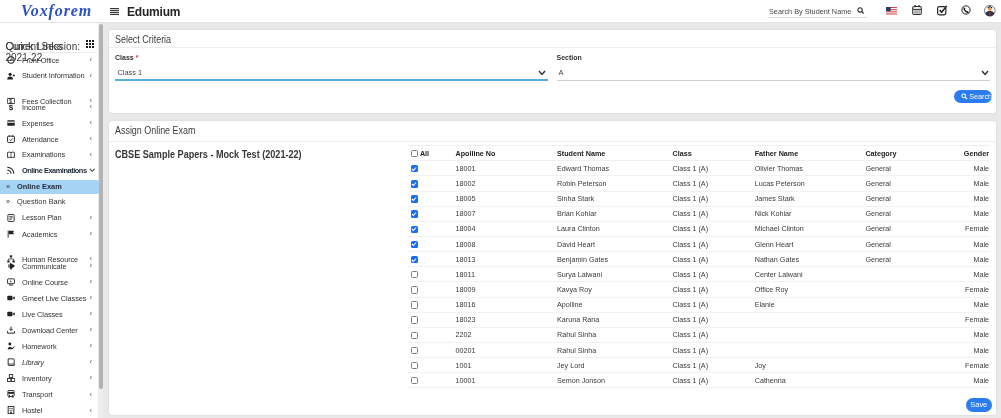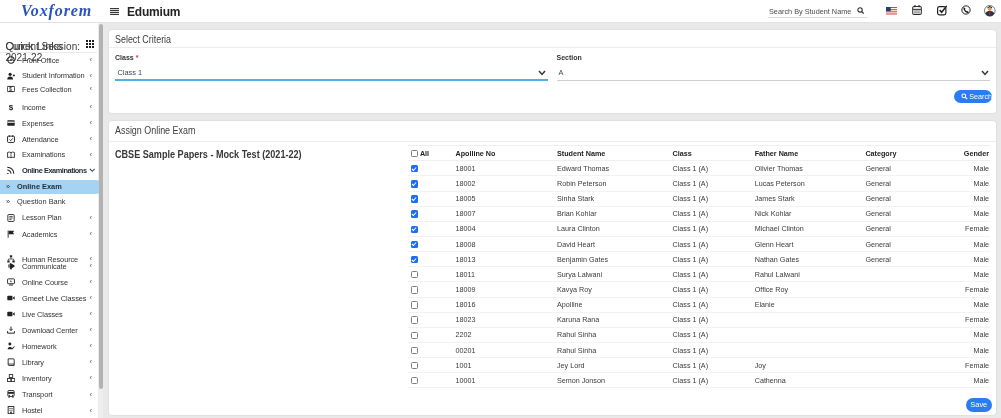--- a/index.html
+++ b/index.html
@@ -153,21 +153,21 @@
       <div class="mi" style="top:44.50000000000001px;">
         <svg class="ic" viewBox="0 0 14 14">
           <circle cx="5.5" cy="4" r="2.8" fill="#222"></circle>
           <path d="M0.5 13 a5 5 0 0 1 10 0 z" fill="#222"></path>
           <rect x="10.2" y="5.2" width="3.6" height="1.6" fill="#222"></rect>
           <rect x="11.2" y="4.2" width="1.6" height="3.6" fill="#222"></rect>
         </svg>
         <span class="tx" style="">Student Information</span>
         <span class="ch">‹</span>
       </div>
-      <div class="mi" style="top:58px;">
+      <div class="mi" style="top:70px;">
         <svg class="ic" viewBox="0 0 14 14">
           <rect x="0.5" y="2.5" width="13" height="9" rx="1.5" fill="none" stroke="#222" stroke-width="1.7"></rect>
           <text x="4" y="10" font-size="8" font-weight="bold" fill="#222">$</text>
         </svg>
         <span class="tx" style="">Fees Collection</span>
         <span class="ch">‹</span>
       </div>
       <div class="mi" style="top:76.1px;">
         <svg class="ic" viewBox="0 0 14 14">
           <text x="3" y="12.5" font-size="14" font-weight="bold" fill="#222">$</text>
@@ -283,21 +283,21 @@
         <span class="ch">‹</span>
       </div>
       <div class="mi" style="top:315px;">
         <svg class="ic" viewBox="0 0 14 14">
           <circle cx="5" cy="3.4" r="2.6" fill="#222"></circle>
           <path d="M1 12.5 a4.2 4.2 0 0 1 8 -1.5 l3.5-3.5 1 1 -3.8 4 z" fill="#222"></path>
         </svg>
         <span class="tx">Homework</span>
         <span class="ch">‹</span>
       </div>
-      <div class="mi" style="top:331.05000000000007px;">
+      <div class="mi" style="top:331.05000000000007px;font-style:italic;">
         <svg class="ic" viewBox="0 0 14 14">
           <path d="M2 1.5 H11 a1.6 1.6 0 0 1 1.6 1.6 V13 H3.6 A1.6 1.6 0 0 1 2 11.4 Z" fill="none" stroke="#222" stroke-width="1.6"></path>
           <line x1="2" y1="10.6" x2="12.6" y2="10.6" stroke="#222" stroke-width="1.4"></line>
         </svg>
         <span class="tx">Library</span>
         <span class="ch">‹</span>
       </div>
       <div class="mi" style="top:347.1px;">
         <svg class="ic" viewBox="0 0 14 14">
           <rect x="4" y="1" width="6" height="5" fill="none" stroke="#222" stroke-width="1.5"></rect>
@@ -458,21 +458,21 @@
             <td class="c4">Class 1 (A)</td>
             <td class="c5">Nathan Gates</td>
             <td class="c6">General</td>
             <td class="c7">Male</td>
           </tr>
           <tr>
             <td class="c1"><span class="cb"></span></td>
             <td class="c2">18011</td>
             <td class="c3">Surya Lalwani</td>
             <td class="c4">Class 1 (A)</td>
-            <td class="c5">Rahul Lalwani</td>
+            <td class="c5">Center Lalwani</td>
             <td class="c6"></td>
             <td class="c7">Male</td>
           </tr>
           <tr>
             <td class="c1"><span class="cb"></span></td>
             <td class="c2">18009</td>
             <td class="c3">Kavya Roy</td>
             <td class="c4">Class 1 (A)</td>
             <td class="c5">Office Roy</td>
             <td class="c6"></td>

